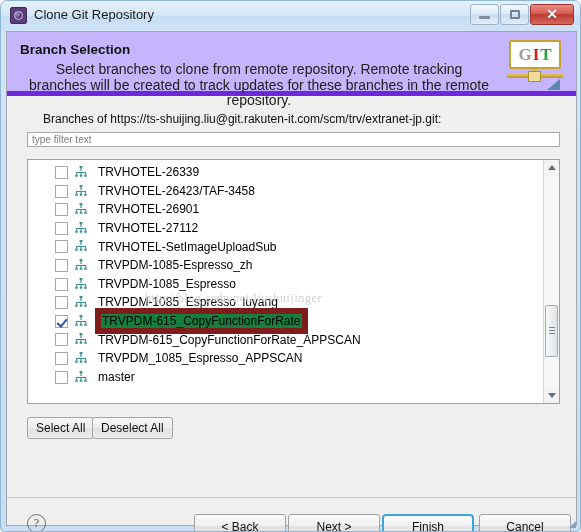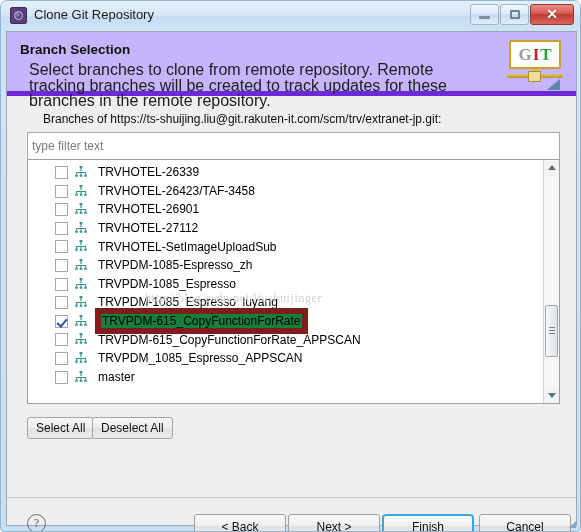--- a/index.html
+++ b/index.html
@@ -131,23 +131,24 @@
     position: absolute;
     left: 13px; top: 10px;
     font-size: 13.5px;
     font-weight: bold;
     color: #111111;
   }
   #wizard-desc {
     position: absolute;
     left: 22px; top: 30px;
     width: 460px;
-    font-size: 16px;
+    font-size: 14px;
     line-height: 15.5px;
     color: #202020;
+    text-align: center;
   }
 
   
   #git-logo {
     position: absolute;
     left: 500px; top: 6px;
     width: 58px; height: 52px;
   }
   #git-plate {
     position: absolute;
@@ -204,26 +205,26 @@
     position: absolute;
     left: 36px; top: 80px;
     font-size: 12px;
     color: #0d0d0d;
     white-space: nowrap;
   }
 
   #filter-input {
     position: absolute;
     left: 20px; top: 100px;
-    width: 533px; height: 28px;
+    width: 533px; height: 15px;
     box-sizing: border-box;
     background: #ffffff;
     border: 1px solid #a9a9a9;
     font-family: "Liberation Sans", sans-serif;
-    font-size: 12px;
+    font-size: 10px;
     color: #7b7b7b;
     padding: 0 4px;
     outline: none;
   }
   #filter-input::placeholder { color: #7b7b7b; opacity: 1; }
 
   #list-box {
     position: absolute;
     left: 20px; top: 127px;
     width: 533px; height: 245px;

